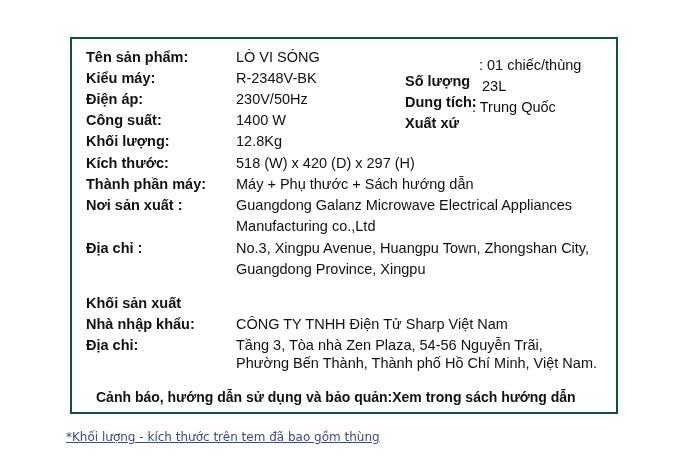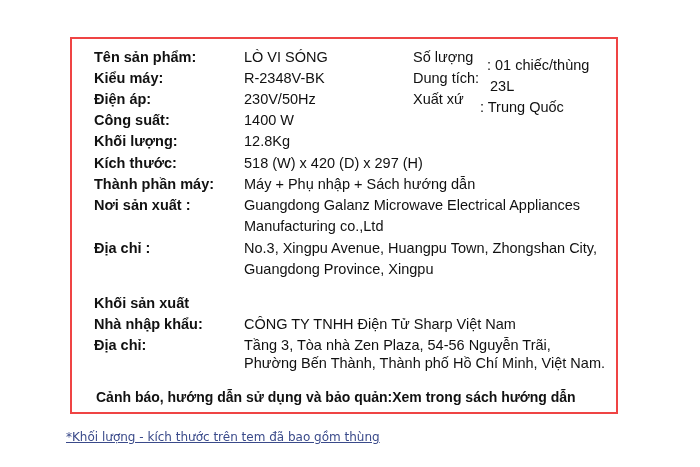--- a/index.html
+++ b/index.html
@@ -1,24 +1,24 @@
 <!DOCTYPE html>
 <html><head>
   <meta charset="utf-8">
   <style>
     html, body { margin: 0; padding: 0; background: #ffffff; }
     body { width: 700px; height: 467px; position: relative; overflow: hidden; font-family: "Liberation Sans", sans-serif; color: #111; }
     .label-box {
       position: absolute; left: 70px; top: 37px; width: 548px; height: 377px;
-      border: 2px solid #ef4444; box-sizing: border-box; background: #fff; padding-left: 8px;
+      border: 2px solid #14532d; box-sizing: border-box; background: #fff;
     }
     .row { position: absolute; font-size: 14.5px; line-height: 20px; white-space: nowrap; }
     .k { position: absolute; left: 14px; font-weight: bold; }
     .v { position: absolute; left: 164px; }
-    .rk { position: absolute; left: 333px; font-weight: normal; }
+    .rk { position: absolute; left: 333px; font-weight: bold; margin-top: 24px; }
     .rv { position: absolute; margin-top: 8px; }
     .warn { position: absolute; left: 24px; top: 350px; font-weight: bold; font-size: 14px; white-space: nowrap; }
     .footnote {
       position: absolute; left: 66px; top: 430px; font-family: "DejaVu Sans", sans-serif;
       font-size: 12px; color: #3a4a8a; text-decoration: underline;
     }
   </style>
 </head>
 <body>
 
@@ -42,21 +42,21 @@
   <div class="row" style="top:92px;">
     <span class="k">Khối lượng:</span>
     <span class="v">12.8Kg</span>
   </div>
   <div class="row" style="top:114px;">
     <span class="k">Kích thước:</span>
     <span class="v">518 (W) x 420 (D) x 297 (H)</span>
   </div>
   <div class="row" style="top:135px;">
     <span class="k">Thành phần máy:</span>
-    <span class="v">Máy + Phụ nhập + Sách hướng dẫn</span>
+    <span class="v">Máy + Phụ thước + Sách hướng dẫn</span>
   </div>
   <div class="row" style="top:156px;">
     <span class="k">Nơi sản xuất  :</span>
     <span class="v">Guangdong Galanz Microwave Electrical Appliances</span>
   </div>
   <div class="row" style="top:177px;">
     <span class="v">Manufacturing co.,Ltd</span>
   </div>
   <div class="row" style="top:199px;">
     <span class="k">Địa chỉ :</span>

